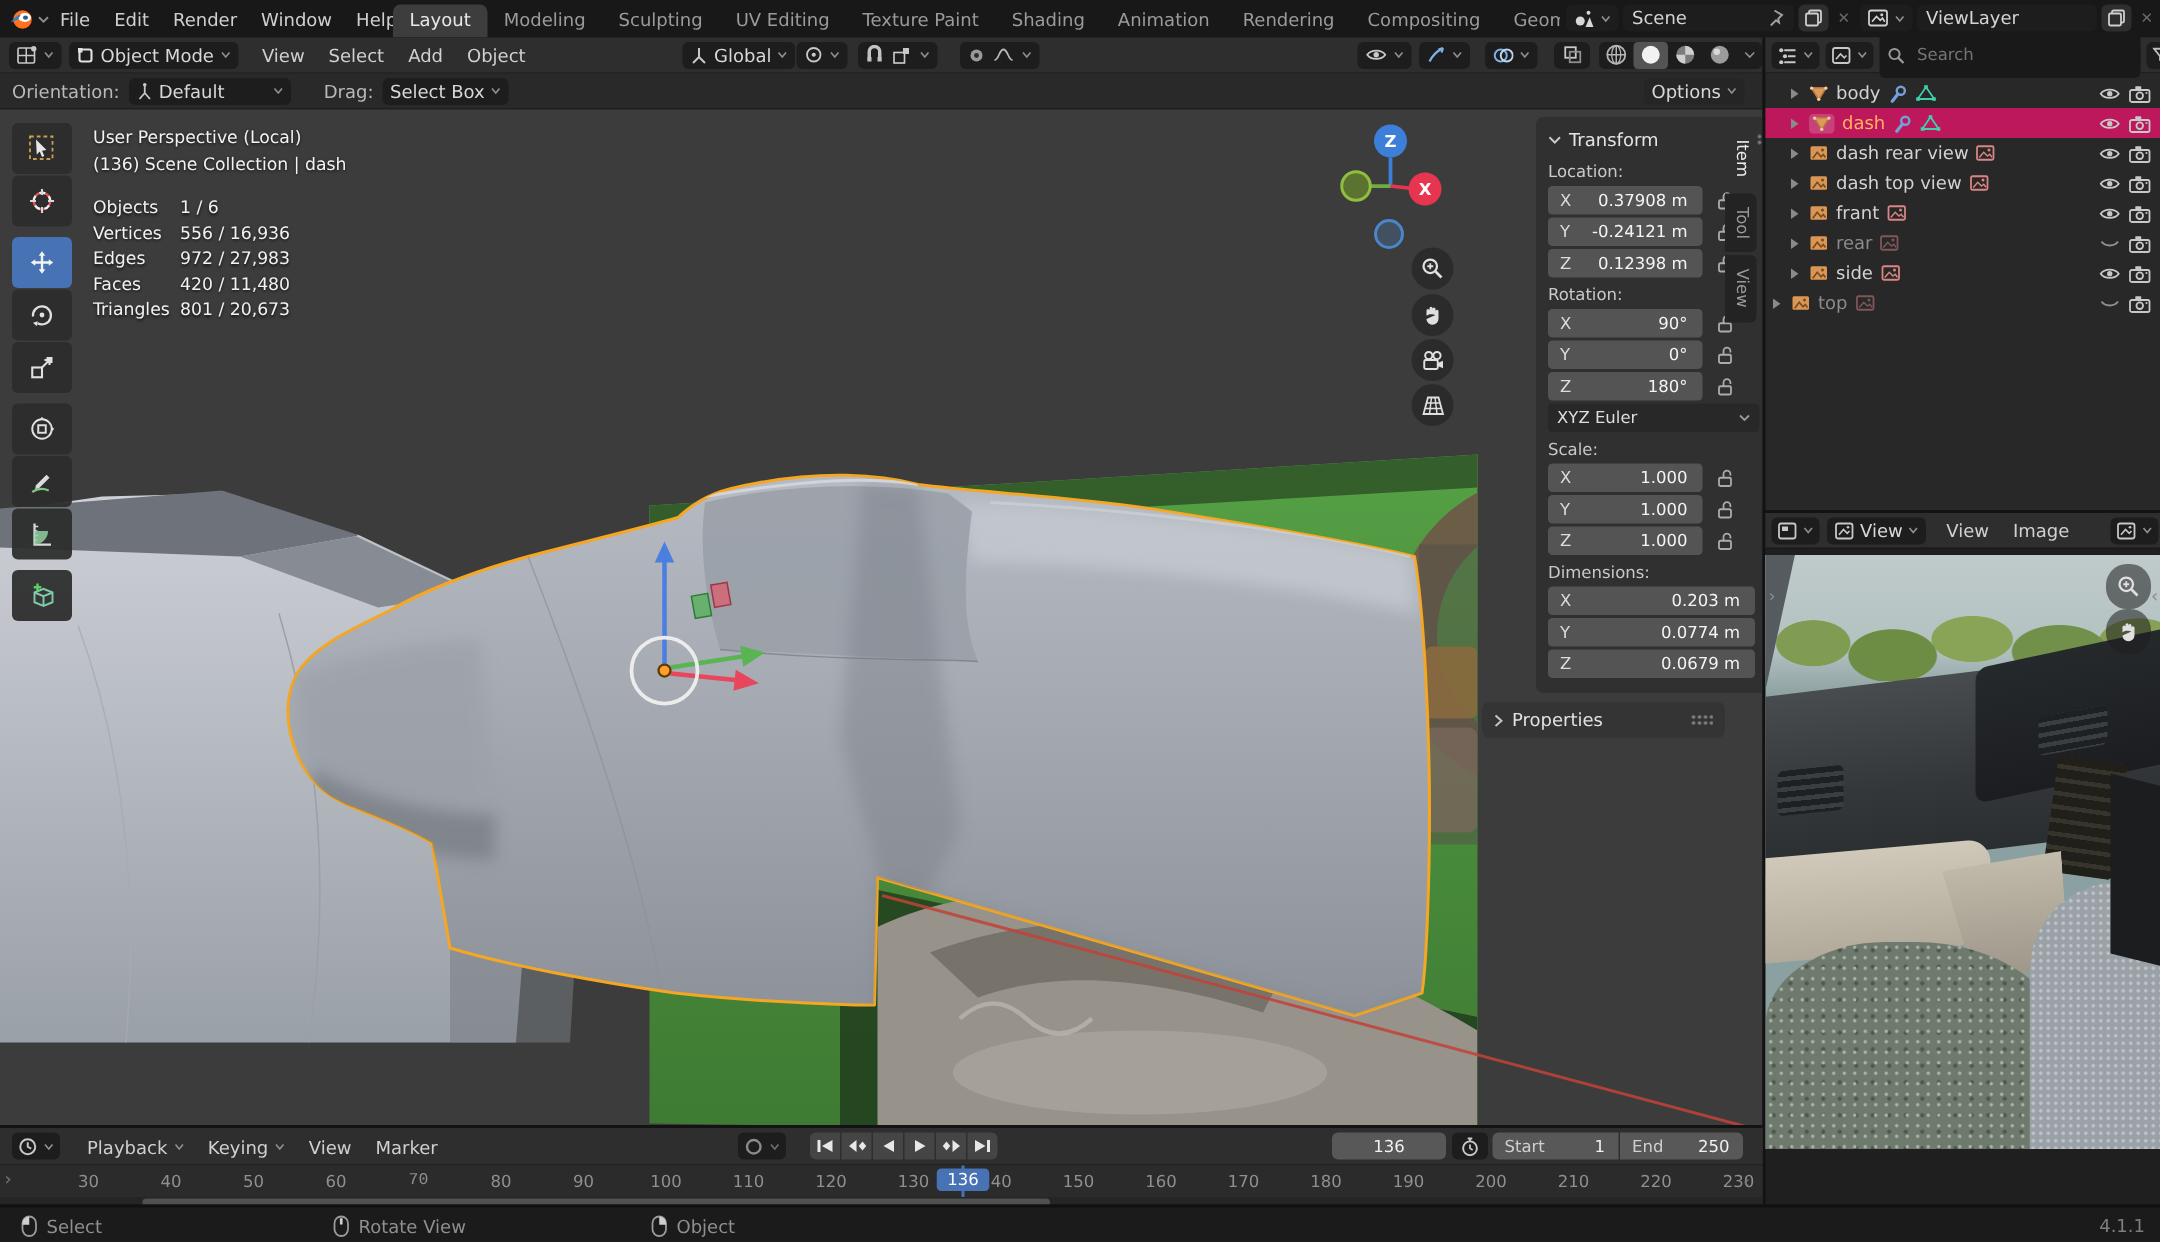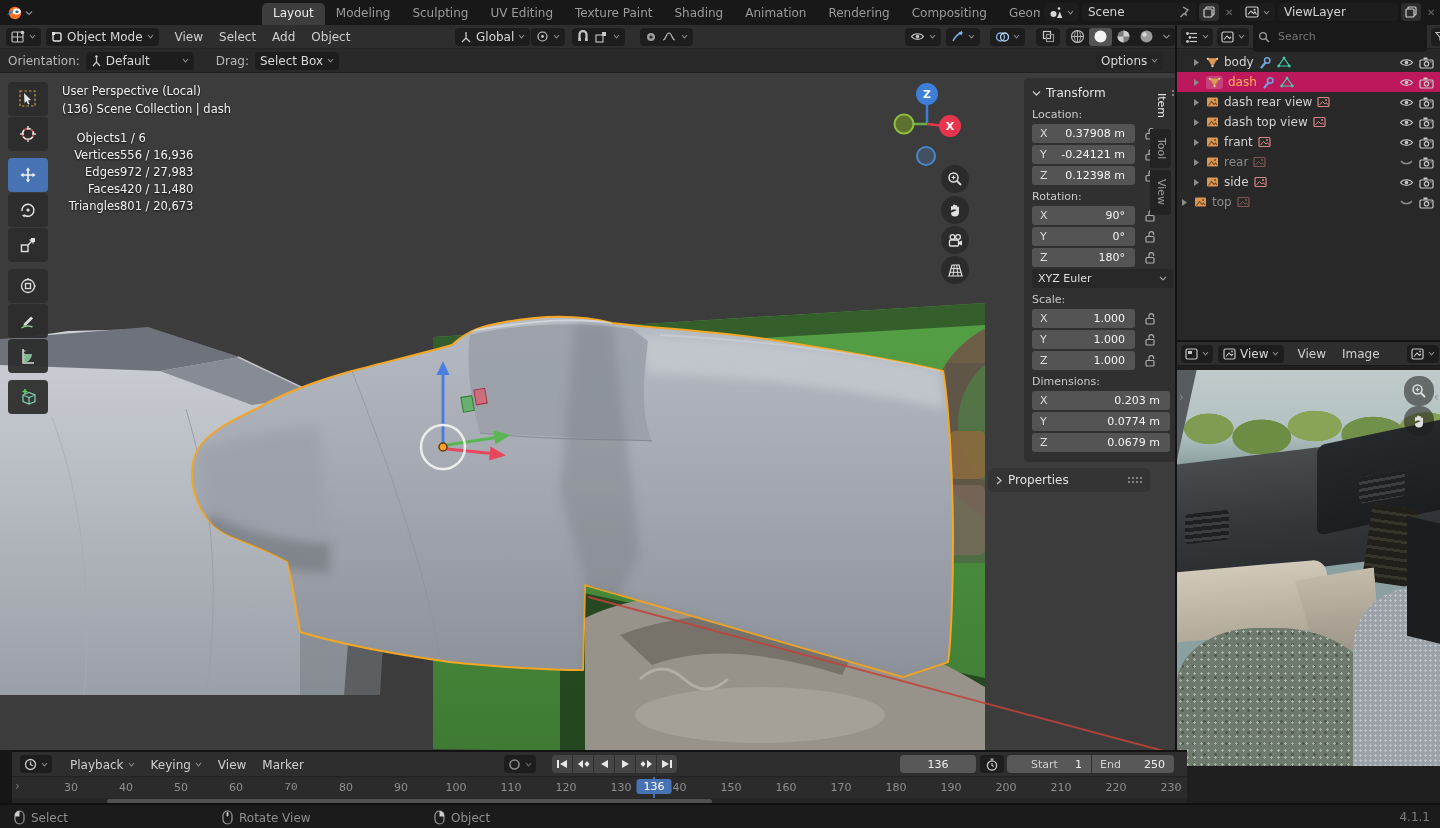--- a/index.html
+++ b/index.html
@@ -22,21 +22,21 @@
   .xmark{color:#6a6a6a;font-size:10px;padding:0 3px;}
   
   #vph1{left:0;top:25px;width:1175px;height:24px;background:#2e2e2e;border-bottom:1px solid #242424;}
   #vph2{left:0;top:49px;width:1175px;height:24px;background:#292929;border-bottom:1px solid #1f1f1f;}
   .hlabel{color:#b9b9b9;padding:0 6px;}
   .seg{display:inline-flex;background:#1d1d1d;border-radius:4px;height:18px;align-items:center;}
   .seg>span{display:inline-flex;align-items:center;justify-content:center;height:18px;padding:0 4px;}
   .seg .active-seg{background:#545454;border-radius:3px;}
   
   #viewport{left:0;top:73px;width:1175px;height:677px;background:#3c3c3c;overflow:hidden;}
-  .ovtext{color:#f2f2f2;font-size:11.5px;text-shadow:0 1px 2px rgba(0,0,0,.75);white-space:nowrap;text-align:right;}
+  .ovtext{color:#f2f2f2;font-size:11.5px;text-shadow:0 1px 2px rgba(0,0,0,.75);white-space:nowrap;}
   #vp-stats .srow{display:flex;height:17px;align-items:center;}
   #vp-stats .sl{width:58px;}
   
   #vp-tools{left:8px;top:82px;width:40px;display:flex;flex-direction:column;}
   .tool{width:40px;height:34px;background:#2c2c2cee;border-radius:4px;display:flex;align-items:center;justify-content:center;margin-bottom:1px;}
   .tool.active{background:#4772b3;}
   .tgap{height:6px;}
   
   .navbtn{width:28px;height:28px;border-radius:14px;background:rgba(30,30,30,.55);display:flex;align-items:center;justify-content:center;}
   
@@ -66,21 +66,21 @@
   .orow.sel .oname{color:#ffb35c;}
   .orow .dim{color:#8b8b8b;}
   .orow .spacer{flex:1;}
   .disc{display:inline-flex;width:8px;}
   
   #imged{left:1175px;top:340px;width:265px;height:463px;background:#1f1f1f;border-left:2px solid #131313;border-top:2px solid #131313;}
   #imged-header{height:24px;background:#2e2e2e;display:flex;align-items:center;gap:5px;padding:0 4px;border-bottom:1px solid #1a1a1a;overflow:hidden;}
   #photo{position:absolute;left:0;top:28px;width:265px;height:396px;overflow:hidden;background:linear-gradient(180deg,#c0cacb 0%,#b2c1c1 16%,#9fb0b0 20%,#8ba0a0 24%);}
   .ph{position:absolute;}
   
-  #timeline{left:12px;top:750px;width:1175px;height:53px;background:#2b2b2b;border-top:2px solid #131313;}
+  #timeline{left:0;top:750px;width:1175px;height:53px;background:#2b2b2b;border-top:2px solid #131313;}
   #tl-header{position:absolute;left:0;top:0;width:1175px;height:25px;background:#2e2e2e;border-bottom:1px solid #222;}
   #tl-ruler{position:absolute;left:0;top:25px;width:1175px;height:21px;background:#2b2b2b;}
   .tick{position:absolute;top:4px;transform:translateX(-50%);color:#8f8f8f;font-size:11px;}
   #cfpill{position:absolute;top:2px;transform:translateX(-50%);background:#4772b3;color:#fff;font-size:11px;padding:1px 7px;border-radius:3px;z-index:2;}
   #playhead{position:absolute;width:2px;background:#4772b3;z-index:1;}
   #tl-scroll{position:absolute;left:0;top:46px;width:1175px;height:7px;background:#252525;}
   #tl-scroll .handle{position:absolute;left:95px;top:1px;width:605px;height:5px;background:#505050;border-radius:2.5px;}
   .pbgroup{display:inline-flex;gap:1px;}
   .pbtn{width:20px;height:18px;background:#454545;display:inline-flex;align-items:center;justify-content:center;}
   .pbtn:first-child{border-radius:4px 0 0 4px;}
@@ -105,20 +105,27 @@
             <ellipse cx="11" cy="7.8" rx="1.7" ry="1.4" fill="#2b5f8a"></ellipse>
             <path d="M1,11 Q4,7 8,5.5 L6,9 Z" fill="#2b82c9"></path>
           </svg>
         </span>
       <span class="chev">
           <svg width="8" height="6">
             <path d="M1,1.5 L4,4.5 L7,1.5" stroke="#8f8f8f" fill="none" stroke-width="1.2"></path>
           </svg>
         </span>
     </div>
+    <div id="tb-menus" class="abs">
+        <span class="menu">File</span>
+        <span class="menu">Edit</span>
+        <span class="menu">Render</span>
+        <span class="menu">Window</span>
+        <span class="menu">Help</span>
+      </div>
     <div id="tb-tabs" class="abs">
         <div class="tab active">Layout</div>
         <div class="tab">Modeling</div>
         <div class="tab">Sculpting</div>
         <div class="tab">UV Editing</div>
         <div class="tab">Texture Paint</div>
         <div class="tab">Shading</div>
         <div class="tab">Animation</div>
         <div class="tab">Rendering</div>
         <div class="tab">Compositing</div>
@@ -1330,21 +1337,21 @@
           </span>
       </span>
       <span class="vfield abs" style="left:888px;top:3px;width:76px;justify-content:center;">136</span>
       <span class="pill abs" style="left:968px;top:3px;width:24px;justify-content:center;">
           <svg width="12" height="13">
             <circle cx="6" cy="7.5" r="4.6" fill="none" stroke="#c8c8c8" stroke-width="1.3"></circle>
             <path d="M4.5,1 H7.5 M6,1 V2.8 M6,5 V7.5 L7.8,8.6" stroke="#c8c8c8" fill="none" stroke-width="1.2"></path>
           </svg>
         </span>
       <span class="vfield abs" style="left:995px;top:3px;width:84px;border-radius:4px 0 0 4px;">
-        <span style="padding-left:24px;color:#cfcfcf;">Start</span>
+        <span style="padding-left:8px;color:#cfcfcf;">Start</span>
         <span style="margin-left:auto;padding-right:9px;">1</span>
       </span>
       <span class="vfield abs" style="left:1080px;top:3px;width:82px;border-radius:0 4px 4px 0;">
         <span style="padding-left:8px;color:#cfcfcf;">End</span>
         <span style="margin-left:auto;padding-right:9px;">250</span>
       </span>
     </div>
     <div id="tl-ruler">
       <div id="cfpill" style="left:642px;">136</div>
     <span class="tick" style="left: 59px;">30</span>

